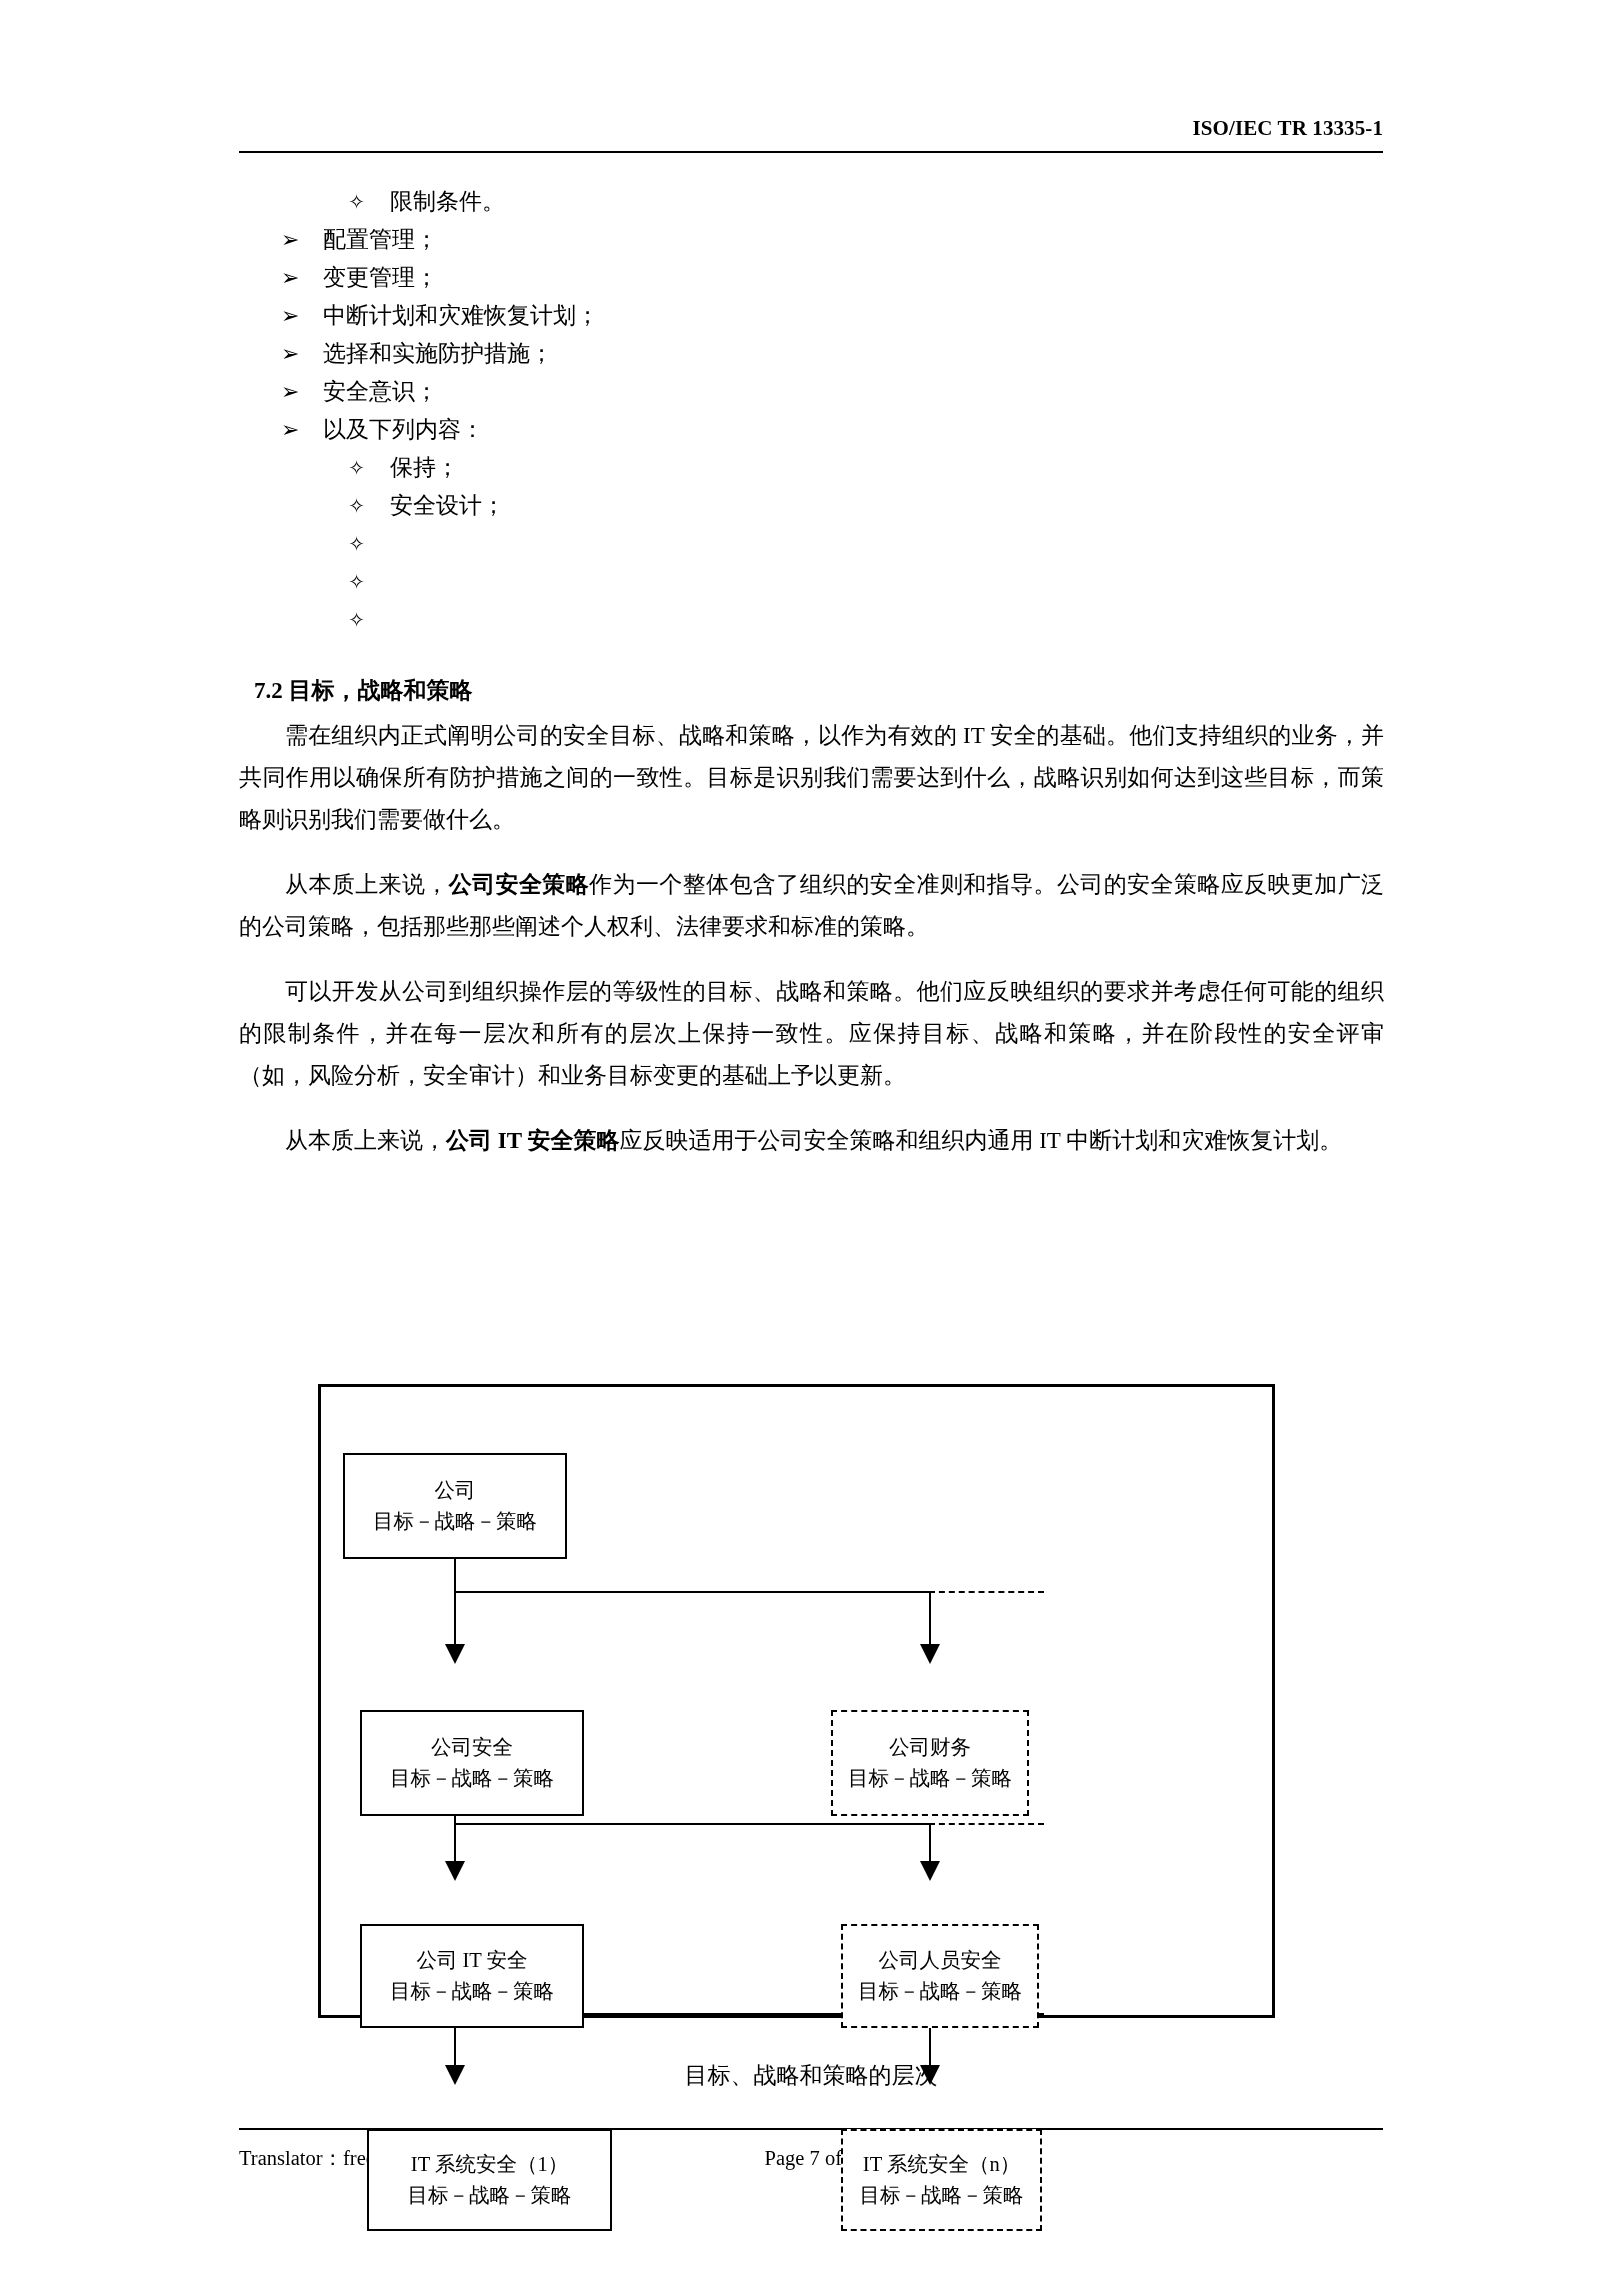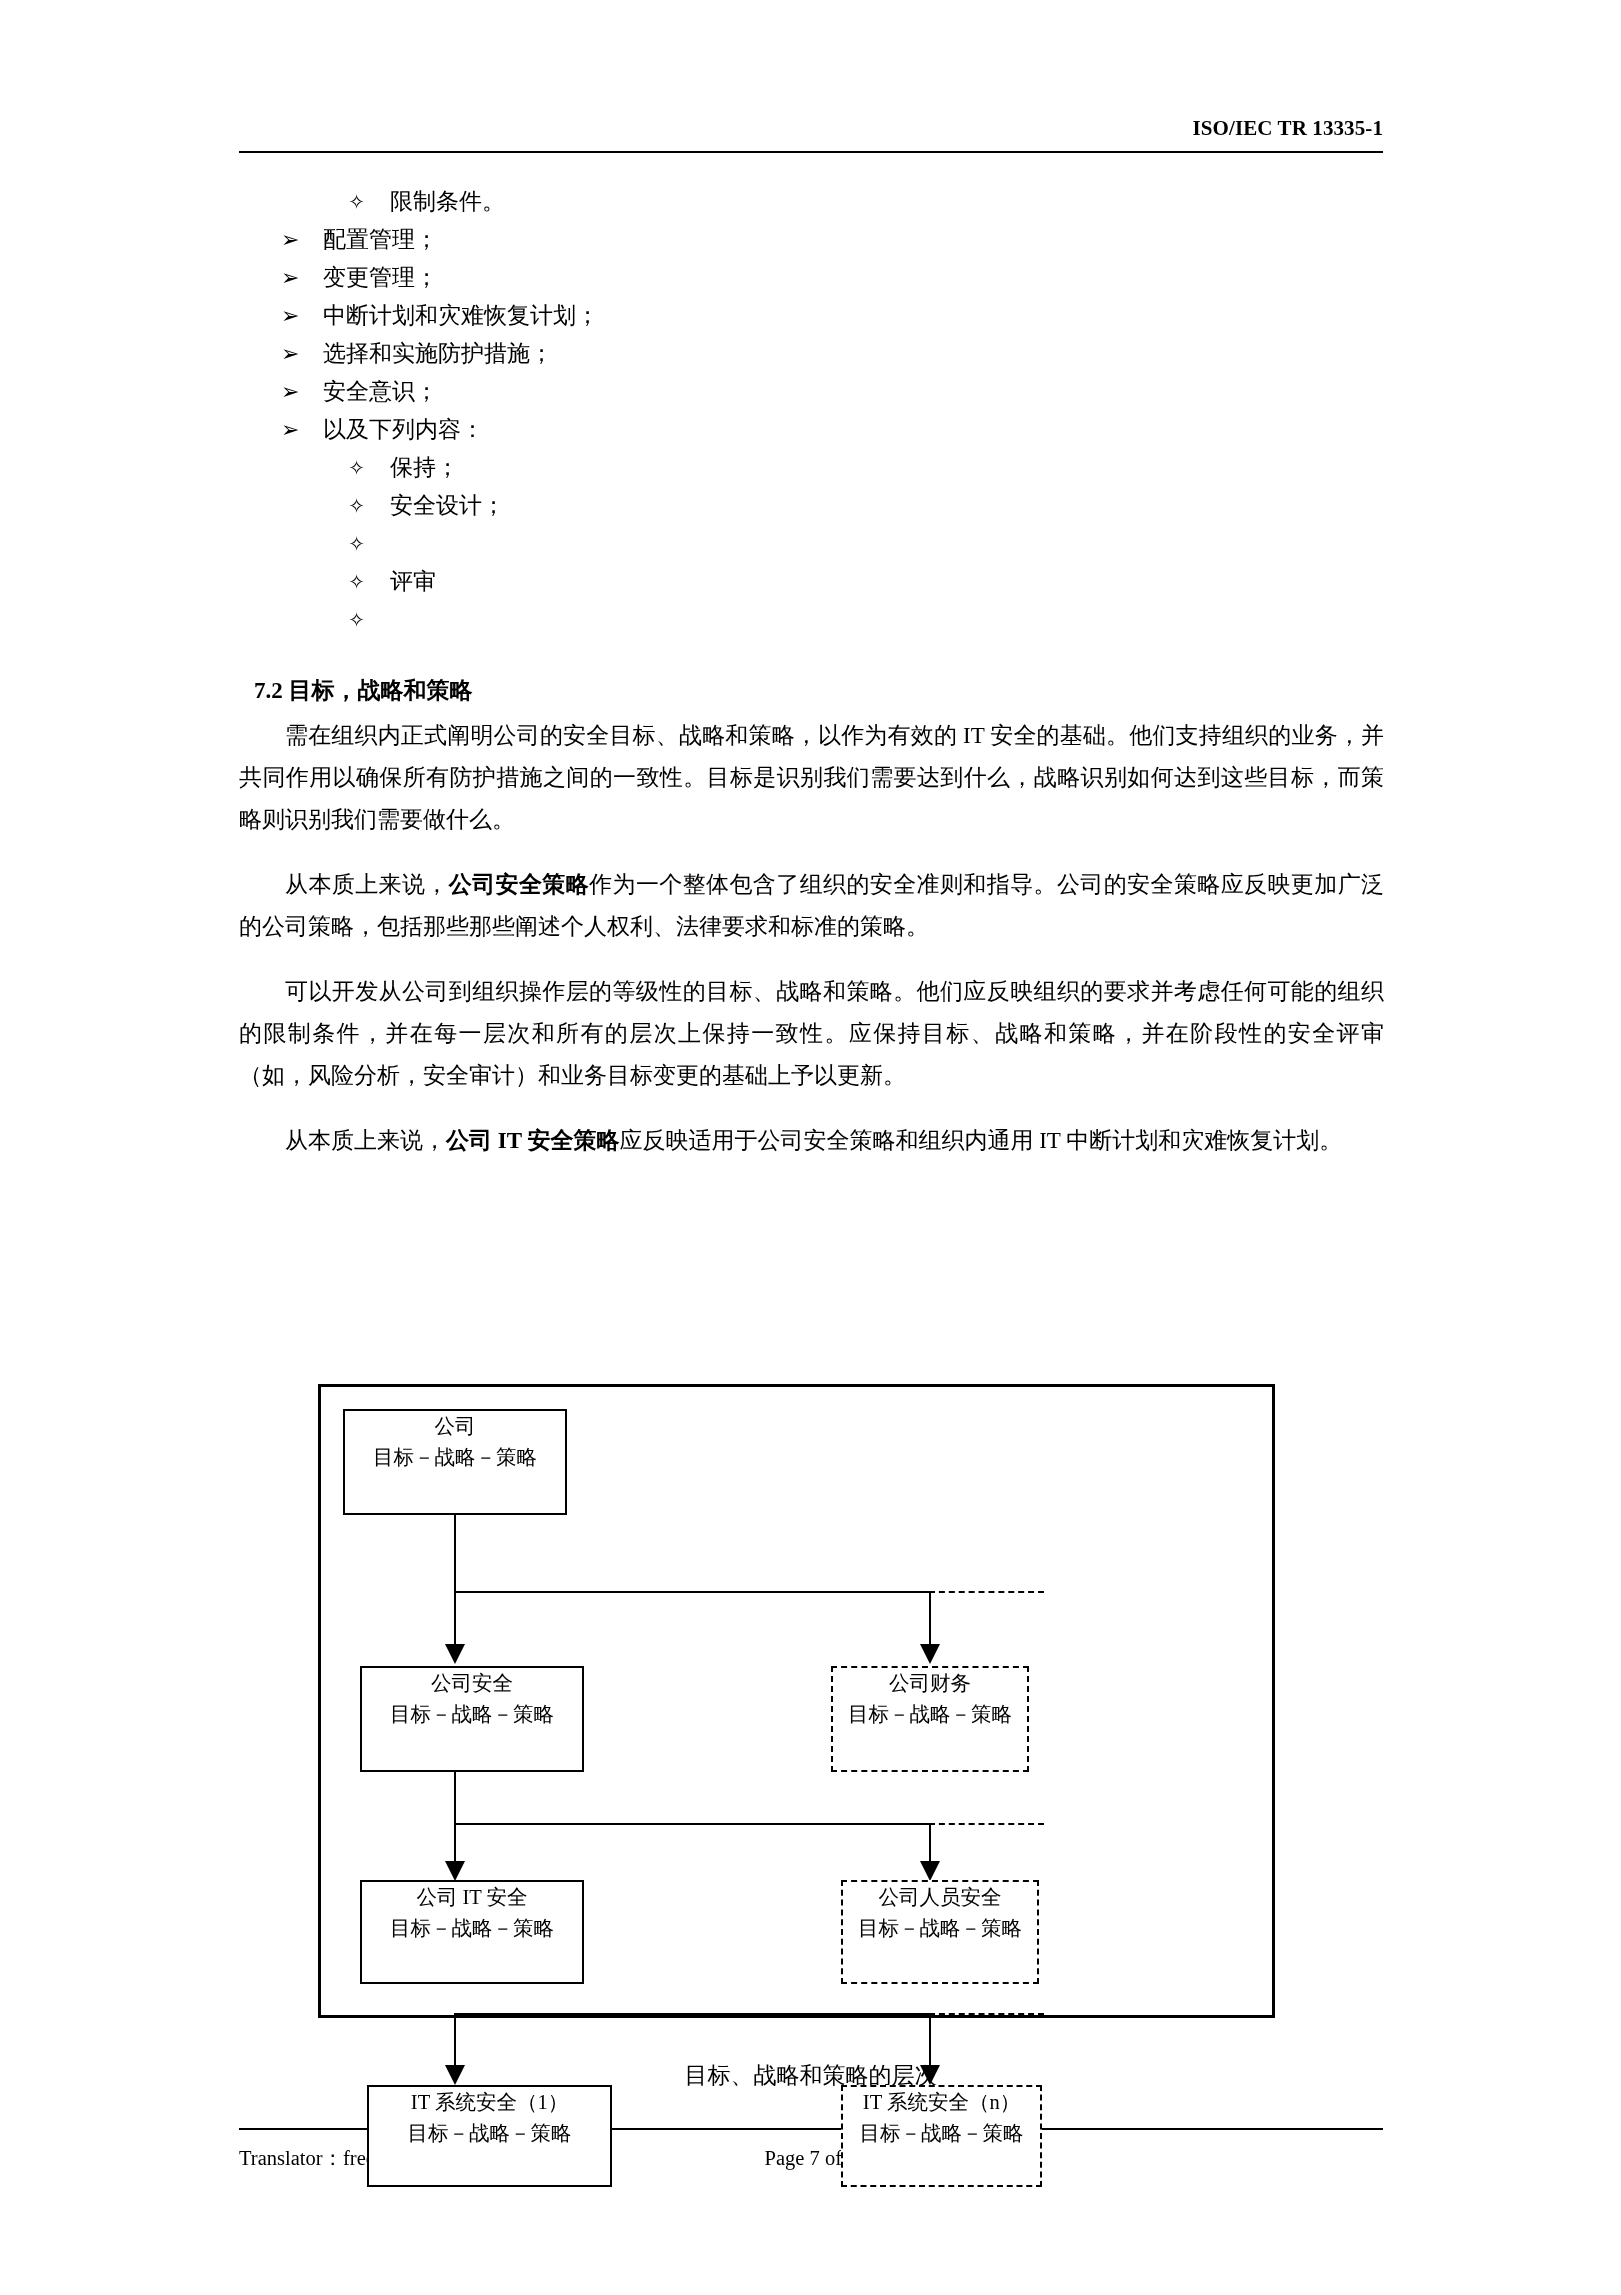--- a/index.html
+++ b/index.html
@@ -114,23 +114,25 @@
     border: 3.4px solid #000;
     box-sizing: border-box;
   }
   .node {
     position: absolute;
     box-sizing: border-box;
     background: #fff;
     display: flex;
     flex-direction: column;
     align-items: center;
+    justify-content: center;
     font-size: 20.5px;
     line-height: 31px;
     z-index: 3;
+    margin-top: 44px;
   }
   .node.solid { border: 2px solid #000; }
   .node.dashed { border: 2.7px dashed #000; }
   .node-title { white-space: nowrap; }
   .node-sub { white-space: nowrap; }
 
   
   .conn {
     position: absolute;
     background: #000;
@@ -244,21 +246,20 @@
       </li>
       <li class="bullet-row level2">
         <span class="bullet-mark diamond">✧</span>
         <span class="bullet-text">安全设计；</span>
       </li>
       <li class="bullet-row level2">
         <span class="bullet-mark diamond">✧</span>
       </li>
       <li class="bullet-row level2">
         <span class="bullet-mark diamond">✧</span>
-        <span class="bullet-text">评审</span>
       </li>
       <li class="bullet-row level2">
         <span class="bullet-mark diamond">✧</span>
       </li>
     </ul>
 
     <div class="section-heading">7.2  目标，战略和策略</div>
 
     <p class="para">需在组织内正式阐明公司的安全目标、战略和策略，以作为有效的 IT 安全的基础。他们支持组织的业务，并共同作用以确保所有防护措施之间的一致性。目标是识别我们需要达到什么，战略识别如何达到这些目标，而策略则识别我们需要做什么。</p>
 

